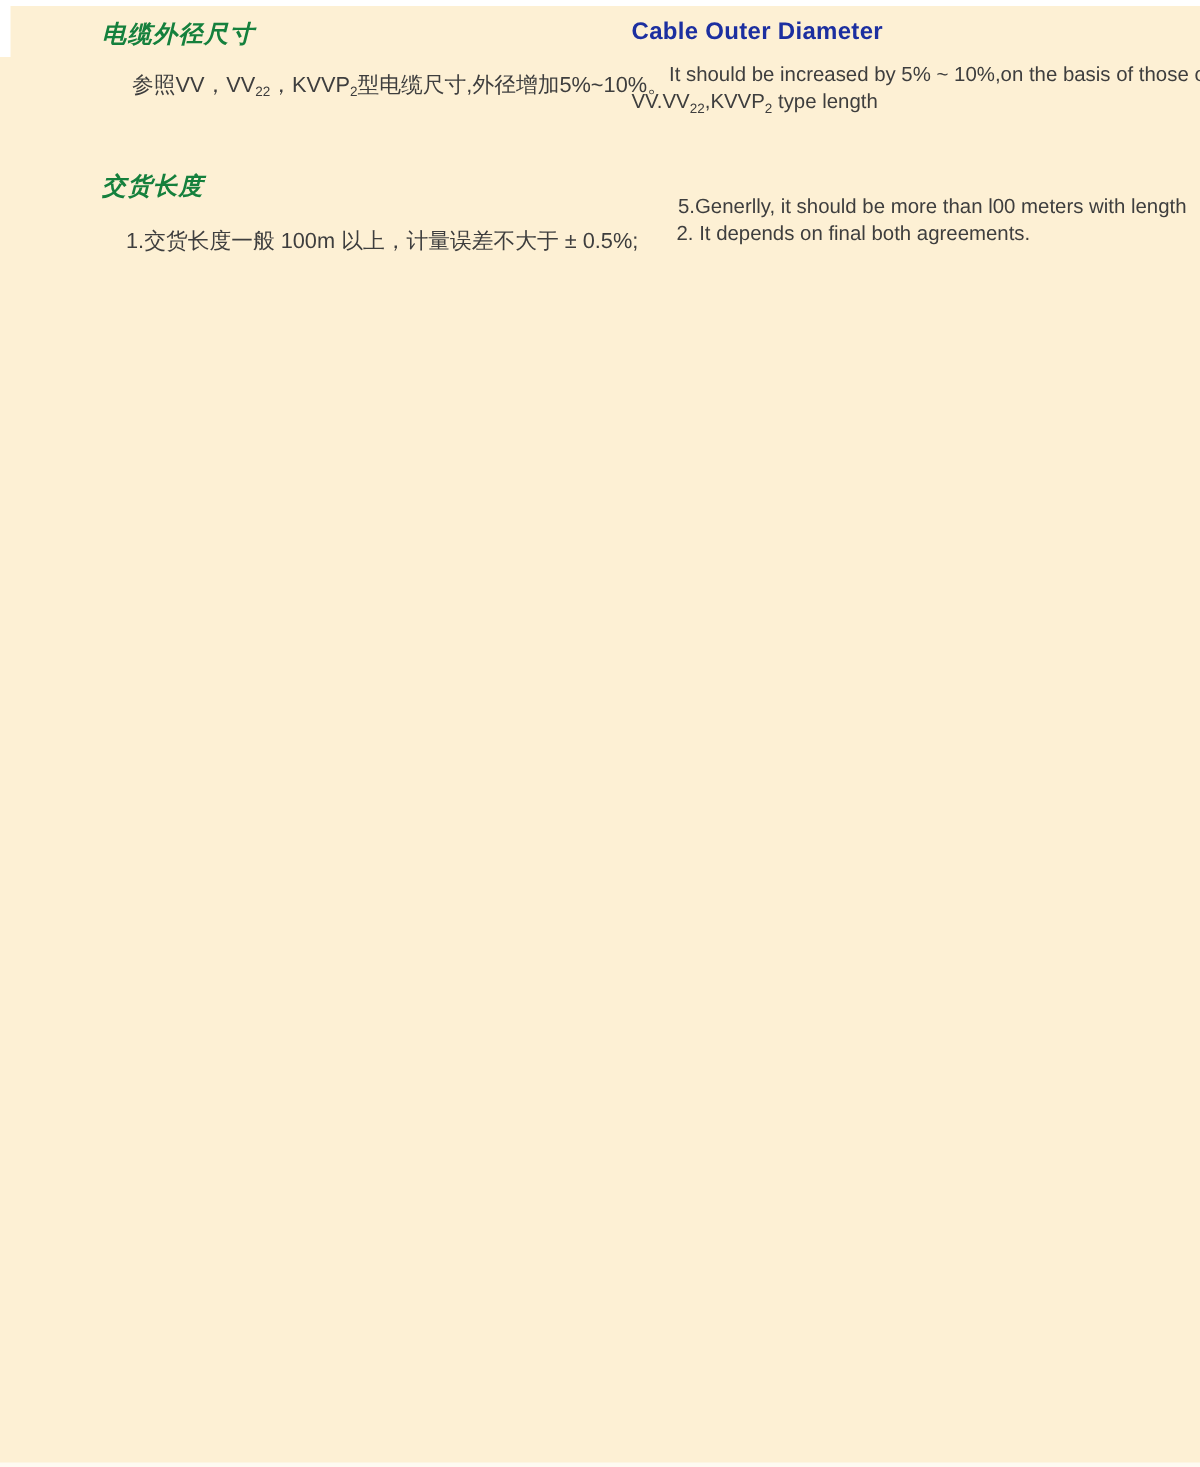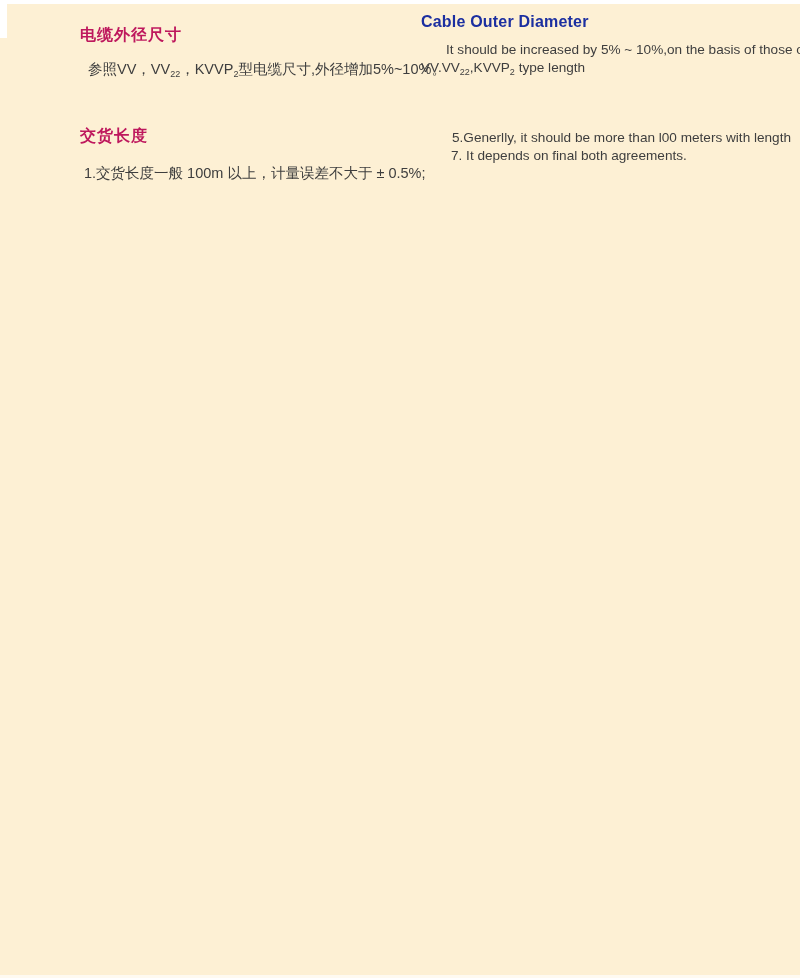--- a/index.html
+++ b/index.html
@@ -35,25 +35,26 @@
   .edge-bottom {
     position: absolute;
     bottom: 0; left: 0; right: 0;
     height: 3px;
     background: #fefaf1;
   }
   .section {
     position: absolute;
   }
   .heading-cn {
-    margin: 12px;
+    margin: 0;
     font-size: 16px;
     font-weight: bold;
-    color: #be185d;
+    color: #15803d;
     letter-spacing: 1px;
+    font-style: italic;
   }
   .heading-en {
     margin: 0;
     font-size: 16px;
     font-weight: bold;
     color: #1c2fa0;
     letter-spacing: 0.2px;
   }
   .body-cn {
     margin: 0;
@@ -112,16 +113,16 @@
   <div class="section sec-len-cn">
     <h3 class="heading-cn">交货长度</h3>
     <div class="list">
       <p class="body-cn">1.交货长度一般 100m 以上，计量误差不大于 ± 0.5%;</p>
     </div>
   </div>
 
   <div class="section sec-len-en">
     <div class="list">
       <p class="body-en indent1">5.Generlly, it should be more than l00 meters with length</p>
-      <p class="body-en indent2">7. It depends on final both agreements.</p>
+      <p class="body-en indent2">2. It depends on final both agreements.</p>
     </div>
   </div>
 </div>
 
 </body></html>

